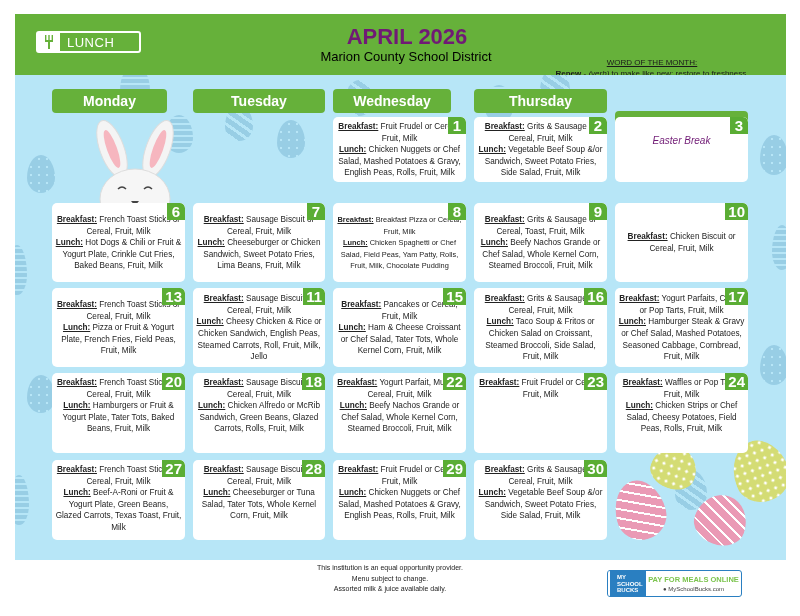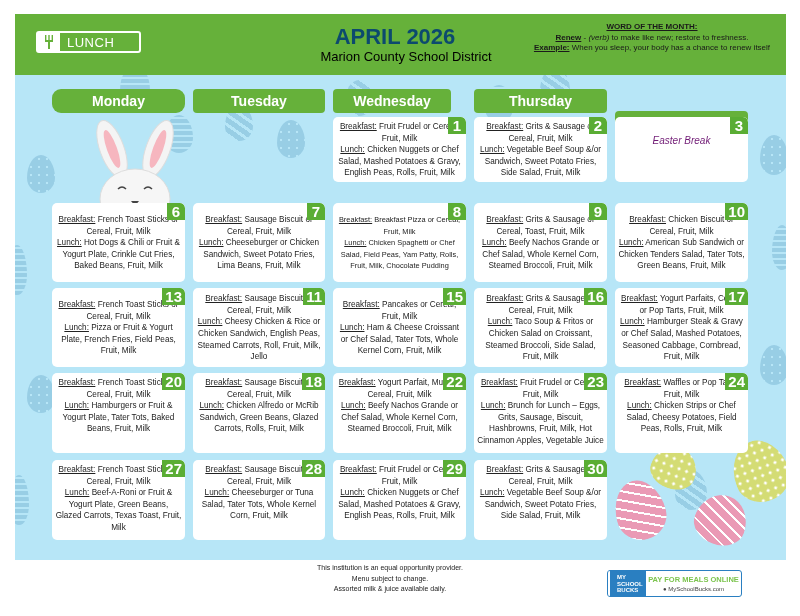--- a/index.html
+++ b/index.html
@@ -7,40 +7,40 @@
   body { font-family: "Liberation Sans", sans-serif; color: #222; position: relative; }
 
   #page { position: absolute; left: 15px; top: 14px; width: 771px; height: 546px; }
 
   #header { position: absolute; left: 0; top: 0; width: 771px; height: 61px; background: #66b13a; }
   #lunch-badge { position: absolute; left: 21px; top: 17px; width: 105px; height: 22px; border: 2px solid #fff; border-radius: 3px; display: flex; align-items: center; }
   #lunch-badge .fork { width: 22px; height: 18px; background: #fff; display: flex; align-items: center; justify-content: center; margin-left: 0; }
   #lunch-badge .fork svg { display: block; }
   #lunch-badge .txt { color: #fff; font-size: 13px; letter-spacing: 0.5px; margin-left: 7px; }
 
-  #title { position: absolute; left: 280px; top: 10px; width: 200px; text-align: center; color: #0c4a6e; font-weight: bold; font-size: 22px; }
+  #title { position: absolute; left: 292px; top: 10px; width: 200px; text-align: center; color: #701a75; font-weight: bold; font-size: 22px; }
   #subtitle { position: absolute; left: 276px; top: 35px; width: 230px; text-align: center; color: #000000; font-size: 13px; }
 
   #wotm { position: absolute; left: 512px; top: 8px; width: 250px; text-align: center; font-size: 8px; color: #1a1a1a; line-height: 10.5px; }
-  #wotm .h { font-weight: bold; text-decoration: underline; }
+  #wotm .h { font-weight: normal; text-decoration: underline; margin-top: 36px; }
   #wotm .b { font-weight: bold; text-decoration: underline; }
 
   #bg { position: absolute; left: 0; top: 61px; width: 771px; height: 485px; background: #b7e6f7; overflow: hidden; }
   .egg { position: absolute; border-radius: 50% 50% 50% 50% / 60% 60% 40% 40%; background: #8ec6e0; opacity: 0.75; }
   .egg.dots { background-image: radial-gradient(circle, #b7e6f7 25%, transparent 28%); background-size: 8px 8px; }
   .egg.zig { background-image: repeating-linear-gradient(0deg, #8ec6e0 0 4px, #b7e6f7 4px 6px); }
   .egg.stripe { background-image: repeating-linear-gradient(35deg, #8ec6e0 0 5px, #b7e6f7 5px 8px); }
   .egg.pink { background: #ea9ab5; background-image: repeating-linear-gradient(25deg, #ea9ab5 0 7px, #ffffff 7px 9px); opacity: 1; }
   .egg.yellow { background: #d4dc74; background-image: radial-gradient(circle, #ffffff 25%, transparent 30%); background-size: 8px 8px; opacity: 1; }
 
   .day-head { position: absolute; top: 75px; height: 24px; background: #66b13a; border-radius: 4px; color: #fff; font-weight: bold; font-size: 14px; text-align: center; line-height: 24px; }
 
   .cell { position: absolute; background: #fff; border-radius: 5px; text-align: center; font-size: 8.2px; line-height: 11.6px; color: #222; padding: 4px 3px 3px 3px; display: flex; flex-direction: column; justify-content: center; overflow: hidden; }
   .cell .num { position: absolute; right: 0; top: 0; background: #5aad34; color: #fff; font-weight: bold; font-size: 15px; line-height: 17px; padding: 0 3px; min-width: 18px; text-align: center; border-radius: 0 5px 0 0; }
-  .cell .lbl { font-weight: normal; text-decoration: underline; }
+  .cell .lbl { font-weight: bold; text-decoration: underline; }
   .cell .holiday { color: #701a75; font-style: italic; font-size: 10px; }
   .cell.holiday-cell { justify-content: flex-start; padding-top: 18px; }
 
   #bunny { position: absolute; left: 55px; top: 105px; width: 130px; height: 100px; }
 
   #footer-text { position: absolute; left: 290px; top: 563px; width: 200px; text-align: center; font-size: 7px; line-height: 10.5px; color: #222; }
   #msb { position: absolute; left: 607px; top: 570px; width: 135px; height: 27px; border: 1px solid #2a7fc1; border-radius: 3px; display: flex; overflow: hidden; }
   #msb .l { width: 38px; background: #2a7fc1; color: #fff; font-weight: bold; font-size: 6px; line-height: 6.5px; padding: 3px 0 0 7px; border-left: 2px solid #fff; }
   #msb .r { flex: 1; text-align: center; }
   #msb .r .p { color: #7cc44e; font-size: 7.5px; font-weight: bold; margin-top: 4px; }
@@ -96,21 +96,21 @@
     <div class="egg dots" style="left:745px;top:60px;width:28px;height:40px;"></div>
     <div class="egg zig" style="left:757px;top:150px;width:20px;height:45px;"></div>
     <div class="egg dots" style="left:745px;top:270px;width:28px;height:40px;"></div>
     <div class="egg stripe" style="left:660px;top:395px;width:32px;height:40px;"></div>
     <div class="egg pink" style="left:600px;top:405px;width:50px;height:60px;transform:rotate(-15deg);"></div>
     <div class="egg pink" style="left:680px;top:420px;width:52px;height:50px;transform:rotate(20deg);"></div>
     <div class="egg yellow" style="left:636px;top:372px;width:46px;height:42px;transform:rotate(20deg);"></div>
     <div class="egg yellow" style="left:718px;top:365px;width:55px;height:62px;transform:rotate(-20deg);"></div>
   </div>
 
-  <div class="day-head" style="left:37px;width:133px;border-radius:9px;">Monday</div>
+  <div class="day-head" style="left:37px;width:115px;">Monday</div>
   <div class="day-head" style="left:178px;width:132px;">Tuesday</div>
   <div class="day-head" style="left:318px;width:118px;">Wednesday</div>
   <div class="day-head" style="left:459px;width:133px;">Thursday</div>
   <div class="day-head" style="left:600px;width:133px;margin-top:22px;">Friday</div>
 
   <svg id="bunny" viewBox="0 0 130 100">
     <ellipse cx="42" cy="30" rx="12" ry="30" fill="#f4f4f4" stroke="#ddd" transform="rotate(-20 42 30)"></ellipse>
     <ellipse cx="42" cy="30" rx="5" ry="20" fill="#f6b6bf" transform="rotate(-20 42 30)"></ellipse>
     <ellipse cx="88" cy="30" rx="12" ry="30" fill="#f4f4f4" stroke="#ddd" transform="rotate(20 88 30)"></ellipse>
     <ellipse cx="88" cy="30" rx="5" ry="20" fill="#f6b6bf" transform="rotate(20 88 30)"></ellipse>
@@ -153,21 +153,20 @@
     <div><span class="lbl">Lunch:</span> <span>Chicken Spaghetti or Chef Salad, Field Peas, Yam Patty, Rolls, Fruit, Milk, Chocolate Pudding</span></div>
   </div>
   <div class="cell" style="left:459px;top:189px;width:133px;height:79px;">
     <span class="num">9</span>
     <div><span class="lbl">Breakfast:</span> <span>Grits &amp; Sausage or Cereal, Toast, Fruit, Milk</span></div>
     <div><span class="lbl">Lunch:</span> <span>Beefy Nachos Grande or Chef Salad, Whole Kernel Corn, Steamed Broccoli, Fruit, Milk</span></div>
   </div>
   <div class="cell" style="left:600px;top:189px;width:133px;height:79px;">
     <span class="num">10</span>
     <div><span class="lbl">Breakfast:</span> <span>Chicken Biscuit or Cereal, Fruit, Milk</span></div>
-    <div><span class="lbl">Lunch:</span> <span>American Sub Sandwich or Chicken Tenders Salad, Tater Tots, Green Beans, Fruit, Milk</span></div>
   </div>
 
   <div class="cell" style="left:37px;top:274px;width:133px;height:79px;">
     <span class="num">13</span>
     <div><span class="lbl">Breakfast:</span> <span>French Toast Sticks or Cereal, Fruit, Milk</span></div>
     <div><span class="lbl">Lunch:</span> <span>Pizza or Fruit &amp; Yogurt Plate, French Fries, Field Peas, Fruit, Milk</span></div>
   </div>
   <div class="cell" style="left:178px;top:274px;width:132px;height:79px;">
     <span class="num">11</span>
     <div><span class="lbl">Breakfast:</span> <span>Sausage Biscuit or Cereal, Fruit, Milk</span></div>
@@ -200,21 +199,20 @@
     <div><span class="lbl">Lunch:</span> <span>Chicken Alfredo or McRib Sandwich, Green Beans, Glazed Carrots, Rolls, Fruit, Milk</span></div>
   </div>
   <div class="cell" style="left:318px;top:359px;width:133px;height:80px;justify-content:flex-start;">
     <span class="num">22</span>
     <div><span class="lbl">Breakfast:</span> <span>Yogurt Parfait, Muffins, Cereal, Fruit, Milk</span></div>
     <div><span class="lbl">Lunch:</span> <span>Beefy Nachos Grande or Chef Salad, Whole Kernel Corn, Steamed Broccoli, Fruit, Milk</span></div>
   </div>
   <div class="cell" style="left:459px;top:359px;width:133px;height:80px;justify-content:flex-start;">
     <span class="num">23</span>
     <div><span class="lbl">Breakfast:</span> <span>Fruit Frudel or Cereal, Fruit, Milk</span></div>
-    <div><span class="lbl">Lunch:</span> <span>Brunch for Lunch – Eggs, Grits, Sausage, Biscuit, Hashbrowns, Fruit, Milk, Hot Cinnamon Apples, Vegetable Juice</span></div>
   </div>
   <div class="cell" style="left:600px;top:359px;width:133px;height:80px;justify-content:flex-start;">
     <span class="num">24</span>
     <div><span class="lbl">Breakfast:</span> <span>Waffles or Pop Tarts, Fruit, Milk</span></div>
     <div><span class="lbl">Lunch:</span> <span>Chicken Strips or Chef Salad, Cheesy Potatoes, Field Peas, Rolls, Fruit, Milk</span></div>
   </div>
 
   <div class="cell" style="left:37px;top:446px;width:133px;height:80px;justify-content:flex-start;">
     <span class="num">27</span>
     <div><span class="lbl">Breakfast:</span> <span>French Toast Sticks or Cereal, Fruit, Milk</span></div>

